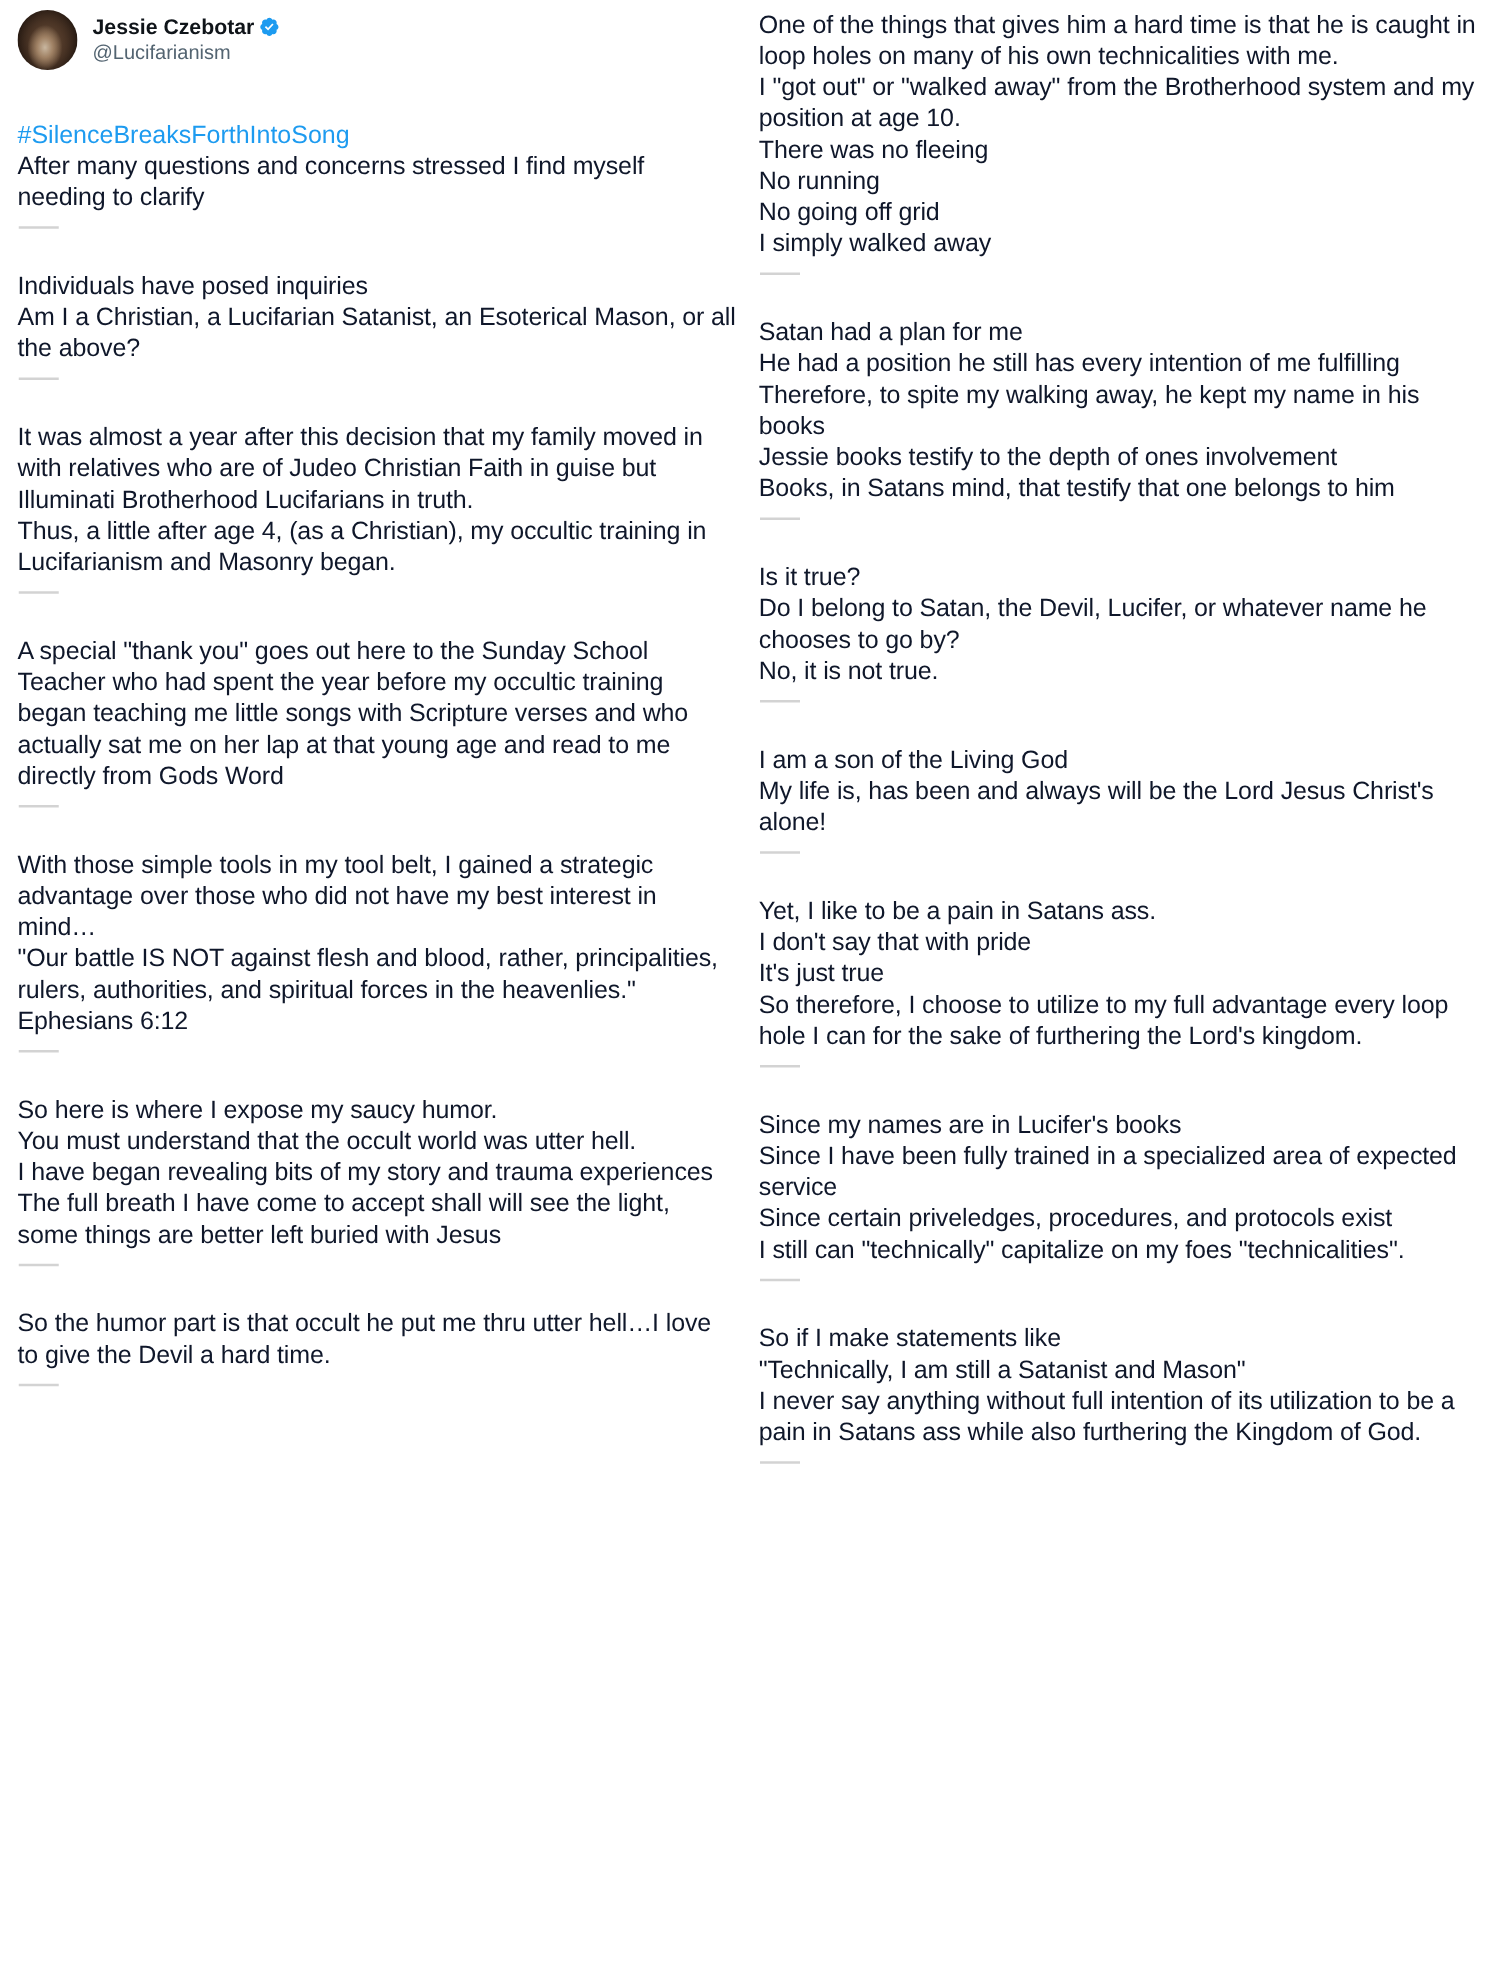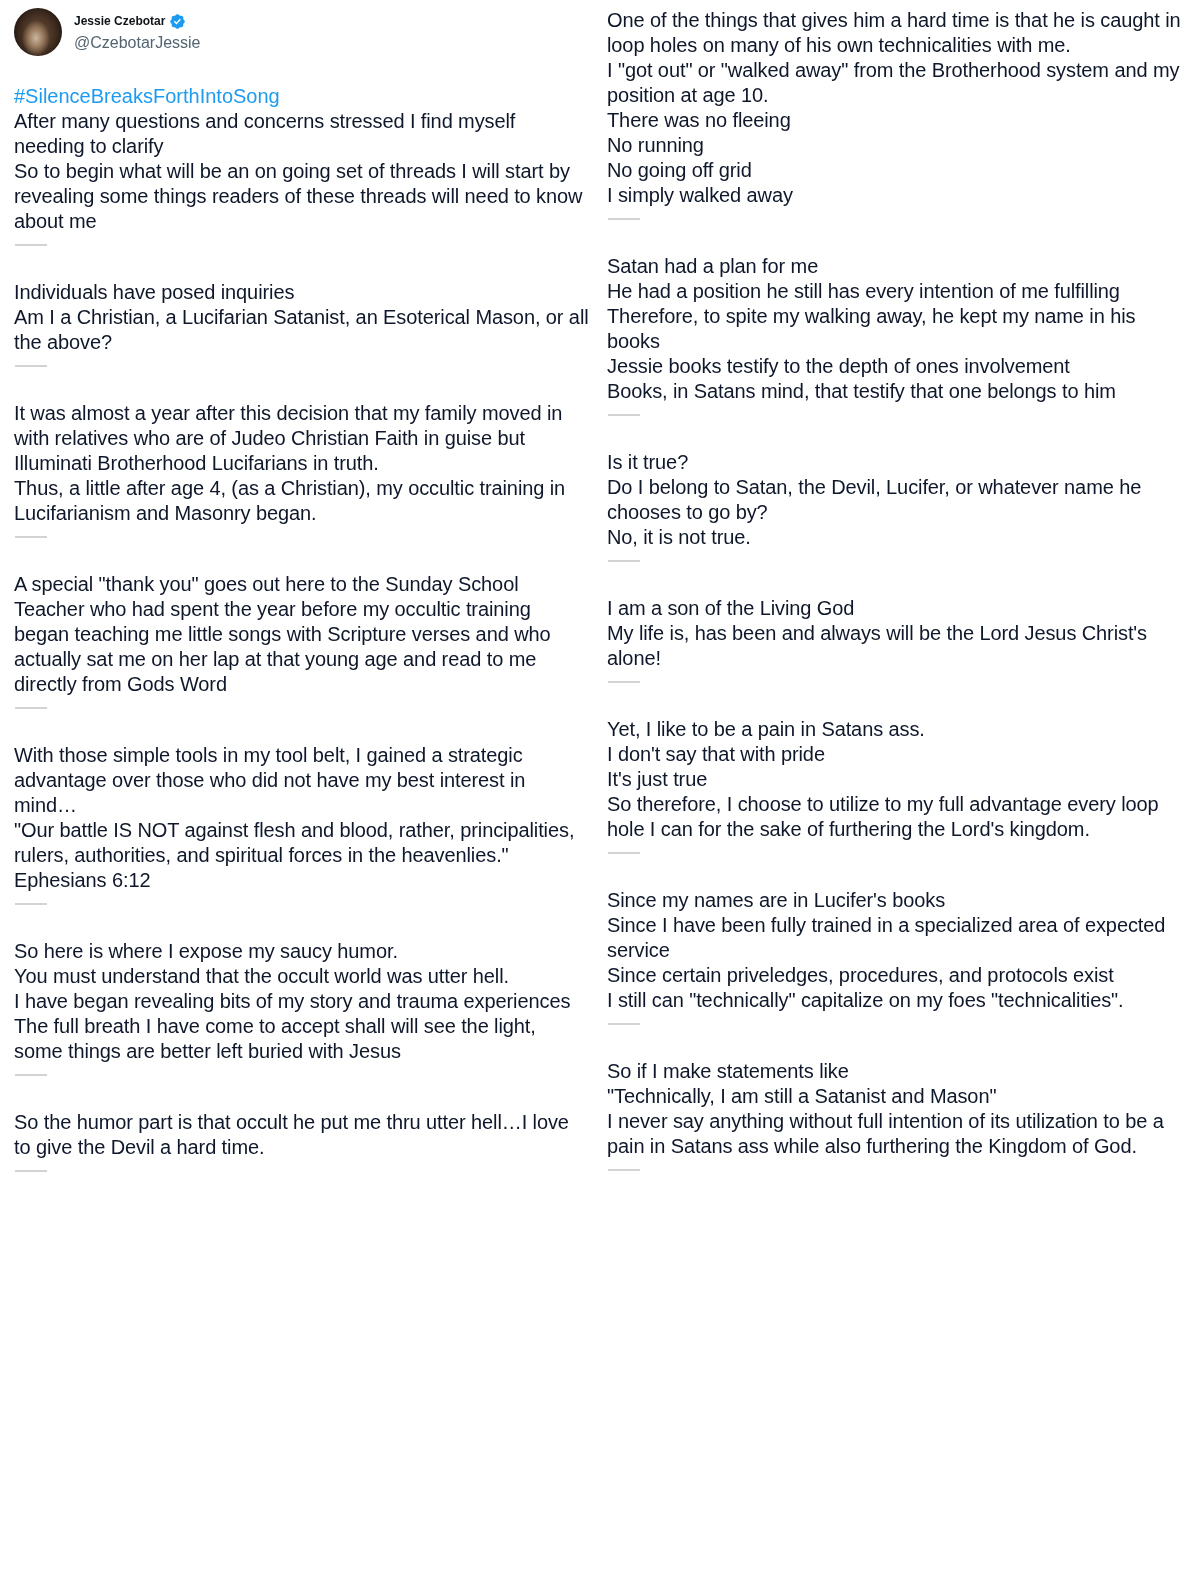--- a/index.html
+++ b/index.html
@@ -37,36 +37,36 @@
     flex: 0 0 48px;
     background:
       radial-gradient(ellipse 14px 18px at 22px 30px, #c9b7a0 0%, #a08265 45%, rgba(90,64,44,0) 100%),
       radial-gradient(ellipse 26px 30px at 24px 26px, #6b503a 0%, #4a3425 55%, rgba(40,28,18,0) 100%),
       radial-gradient(circle at 50% 45%, #3a2a1e 0%, #241811 55%, #120b07 100%);
     cursor: pointer;
   }
   .id-block { display: flex; flex-direction: column; justify-content: center; }
   .name-row { display: flex; align-items: center; gap: 4px; }
   .display-name {
-    font-size: 12px;
+    font-size: 17px;
     line-height: 21px;
     font-weight: bold;
     color: #0f1419;
     cursor: pointer;
   }
   .badge { width: 17px; height: 17px; display: inline-block; }
   .handle {
     font-size: 16px;
     line-height: 21px;
     color: #536471;
     cursor: pointer;
   }
   
   .hashtag {
-    margin-top: 28px;
+    margin-top: 40px;
     font-size: 20px;
     line-height: 25px;
     color: #1d9bf0;
     cursor: pointer;
   }
   
   .para {
     font-size: 20px;
     line-height: 25px;
     letter-spacing: -0.1px;
@@ -89,29 +89,28 @@
     <div class="col">
       <div class="author-header">
         <div class="avatar"></div>
         <div class="id-block">
           <div class="name-row">
             <span class="display-name">Jessie Czebotar</span>
             <svg class="badge" viewBox="0 0 24 24" aria-hidden="true">
               <path fill="#1d9bf0" d="M22.25 12c0-1.43-.88-2.67-2.19-3.34.46-1.39.2-2.9-.81-3.91s-2.52-1.27-3.91-.81c-.66-1.31-1.91-2.19-3.34-2.19s-2.67.88-3.33 2.19c-1.4-.46-2.91-.2-3.92.81s-1.26 2.52-.8 3.91c-1.31.67-2.2 1.91-2.2 3.34s.89 2.67 2.2 3.34c-.46 1.39-.21 2.9.8 3.91s2.52 1.26 3.91.81c.67 1.31 1.91 2.19 3.34 2.19s2.68-.88 3.34-2.19c1.39.45 2.9.2 3.91-.81s1.27-2.52.81-3.91c1.31-.67 2.19-1.91 2.19-3.34zm-11.71 4.2L6.8 12.46l1.41-1.42 2.26 2.26 4.8-5.23 1.47 1.36-6.2 6.77z"></path>
             </svg>
           </div>
-          <div class="handle">@CzebotarJessie</div>
+          <div class="handle">@Lucifarianism</div>
         </div>
       </div>
 
       <p class="hashtag">#SilenceBreaksForthIntoSong</p>
 
       <div id="left-flow">
           <p class="para">After many questions and concerns stressed I find myself needing to clarify</p>
-          <p class="para">So to begin what will be an on going set of threads I will start by revealing some things readers of these threads will need to know about me</p>
           <div class="divider"></div>
           <p class="para">Individuals have posed inquiries</p>
           <p class="para">Am I a Christian, a Lucifarian Satanist, an Esoterical Mason, or all the above?</p>
           <div class="divider"></div>
           <p class="para">It was almost a year after this decision that my family moved in with relatives who are of Judeo Christian Faith in guise but Illuminati Brotherhood Lucifarians in truth.</p>
           <p class="para">Thus, a little after age 4, (as a Christian), my occultic training in Lucifarianism and Masonry began.</p>
           <div class="divider"></div>
           <p class="para">A special "thank you" goes out here to the Sunday School Teacher who had spent the year before my occultic training began teaching me little songs with Scripture verses and who actually sat me on her lap at that young age and read to me directly from Gods Word</p>
           <div class="divider"></div>
           <p class="para">With those simple tools in my tool belt, I gained a strategic advantage over those who did not have my best interest in mind…</p>

